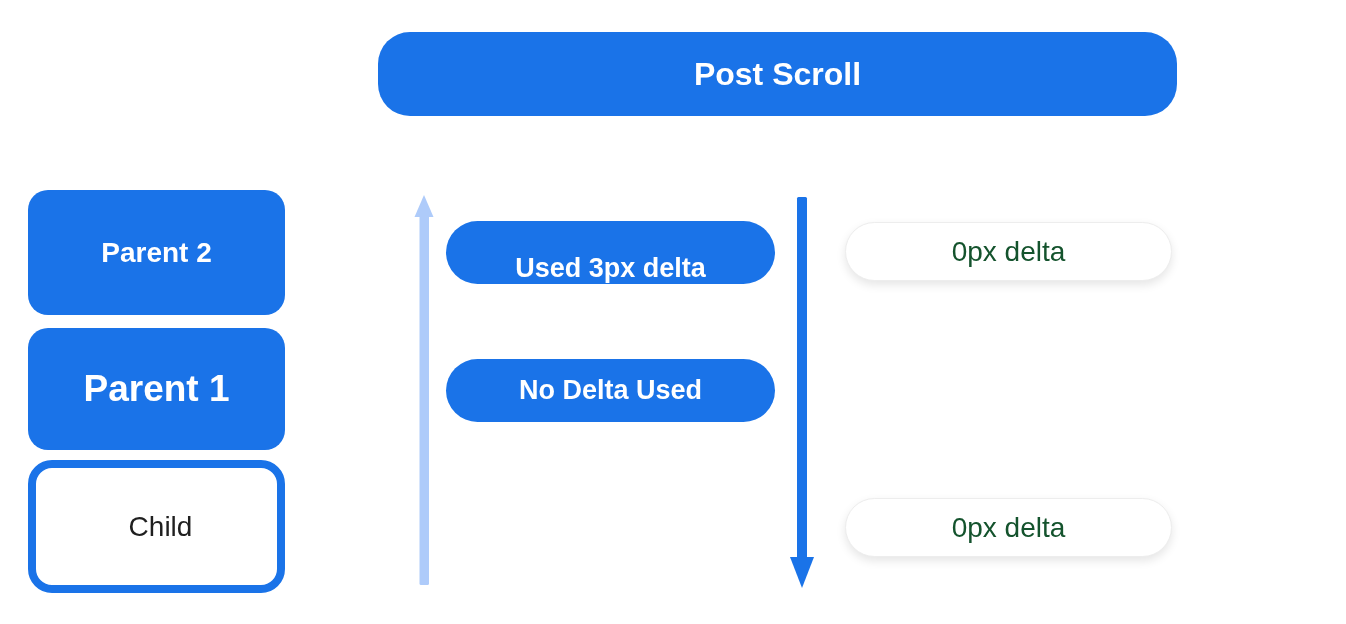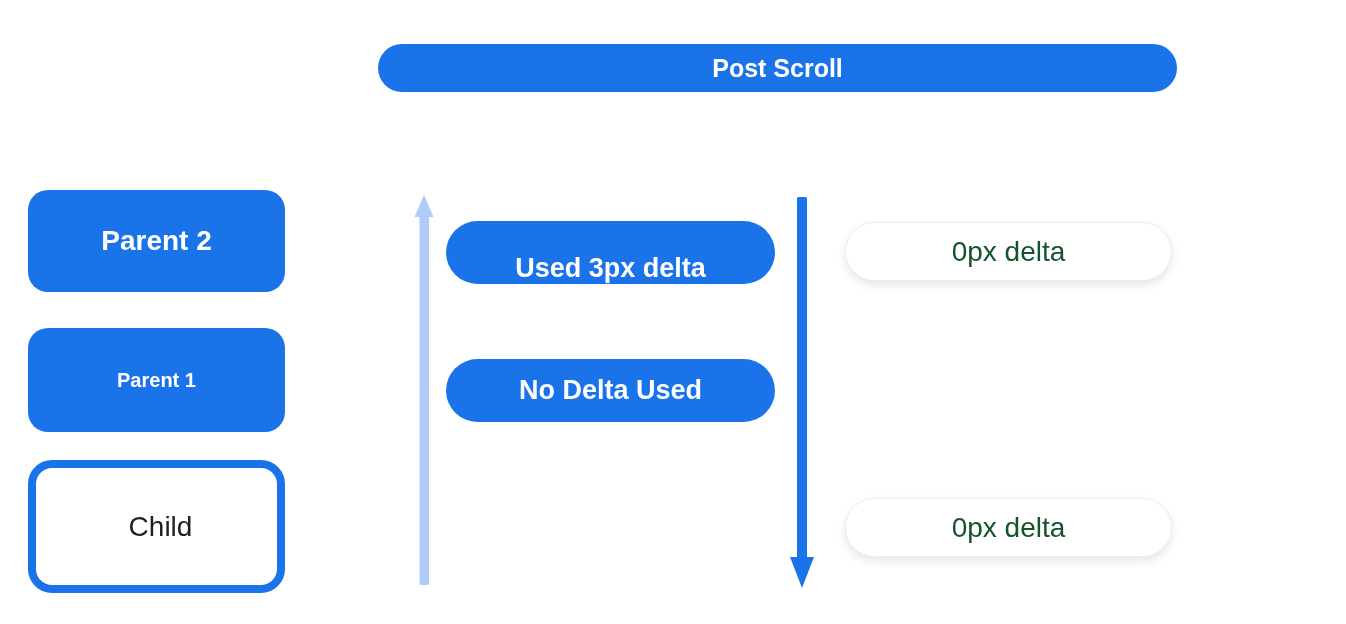--- a/index.html
+++ b/index.html
@@ -52,36 +52,36 @@
     display: flex;
     align-items: center;
     justify-content: center;
     text-align: center;
     box-sizing: border-box;
     border: 8px solid #1A73E8;
     padding-left: 8px;
   }
 
   .header-pill {
-    left: 378px; top: 44px;
-    width: 799px; height: 48px;
+    left: 378px; top: 32px;
+    width: 799px; height: 84px;
     border-radius: 32px;
-    font-size: 25px;
+    font-size: 32px;
   }
   .parent2-box {
     left: 28px; top: 190px;
-    width: 257px; height: 102px;
+    width: 257px; height: 125px;
     border-radius: 20px;
     font-size: 28px;
   }
   .parent1-box {
     left: 28px; top: 328px;
-    width: 257px; height: 104px;
+    width: 257px; height: 122px;
     border-radius: 20px;
-    font-size: 20px;
+    font-size: 37px;
   }
   .child-box {
     left: 28px; top: 460px;
     width: 257px; height: 133px;
     border-radius: 24px;
     font-size: 28px;
   }
   .used-pill {
     left: 446px; top: 221px;
     width: 329px; height: 63px;

